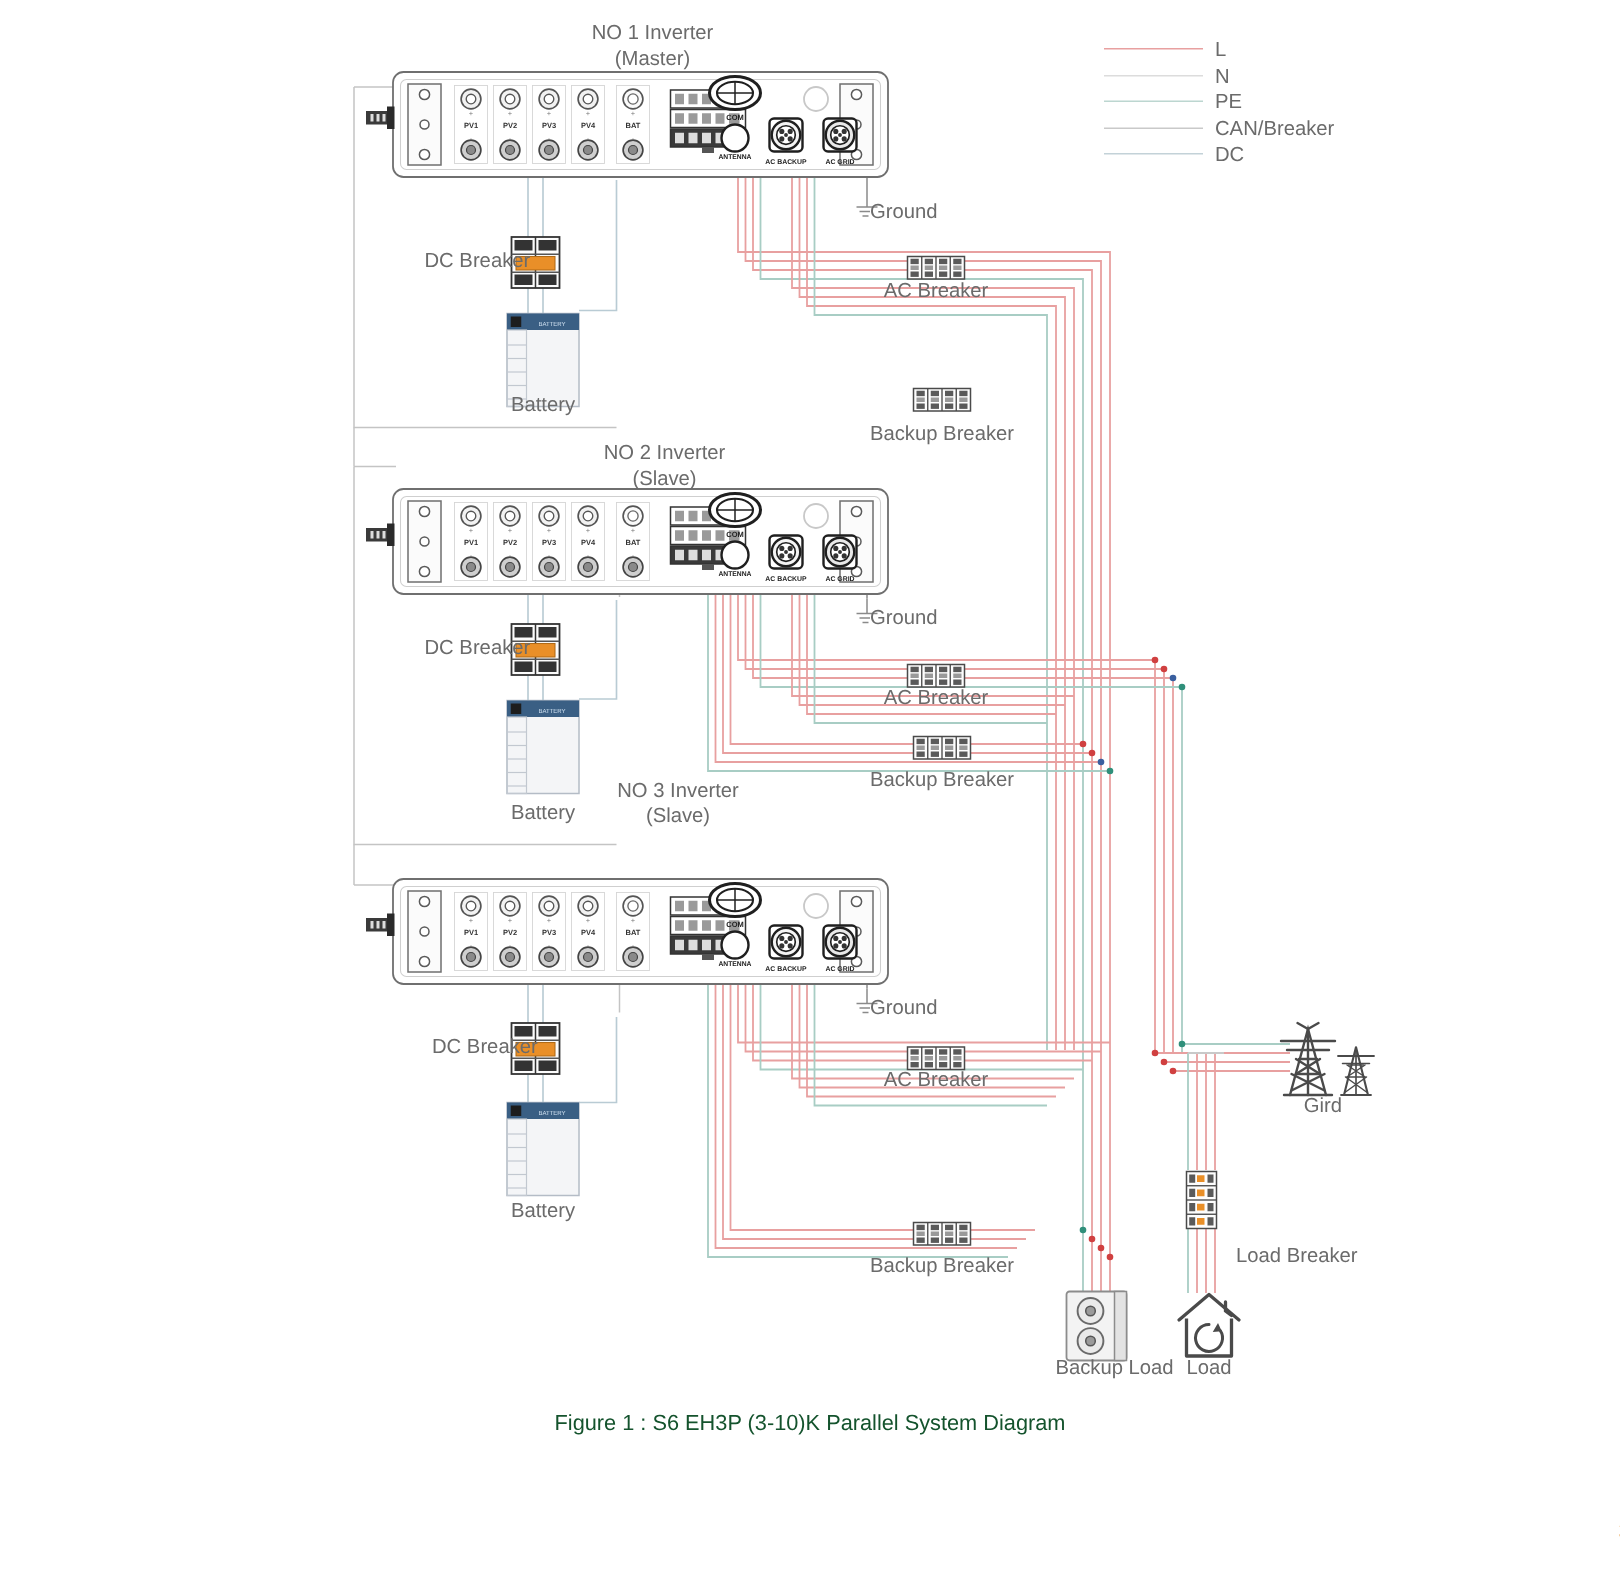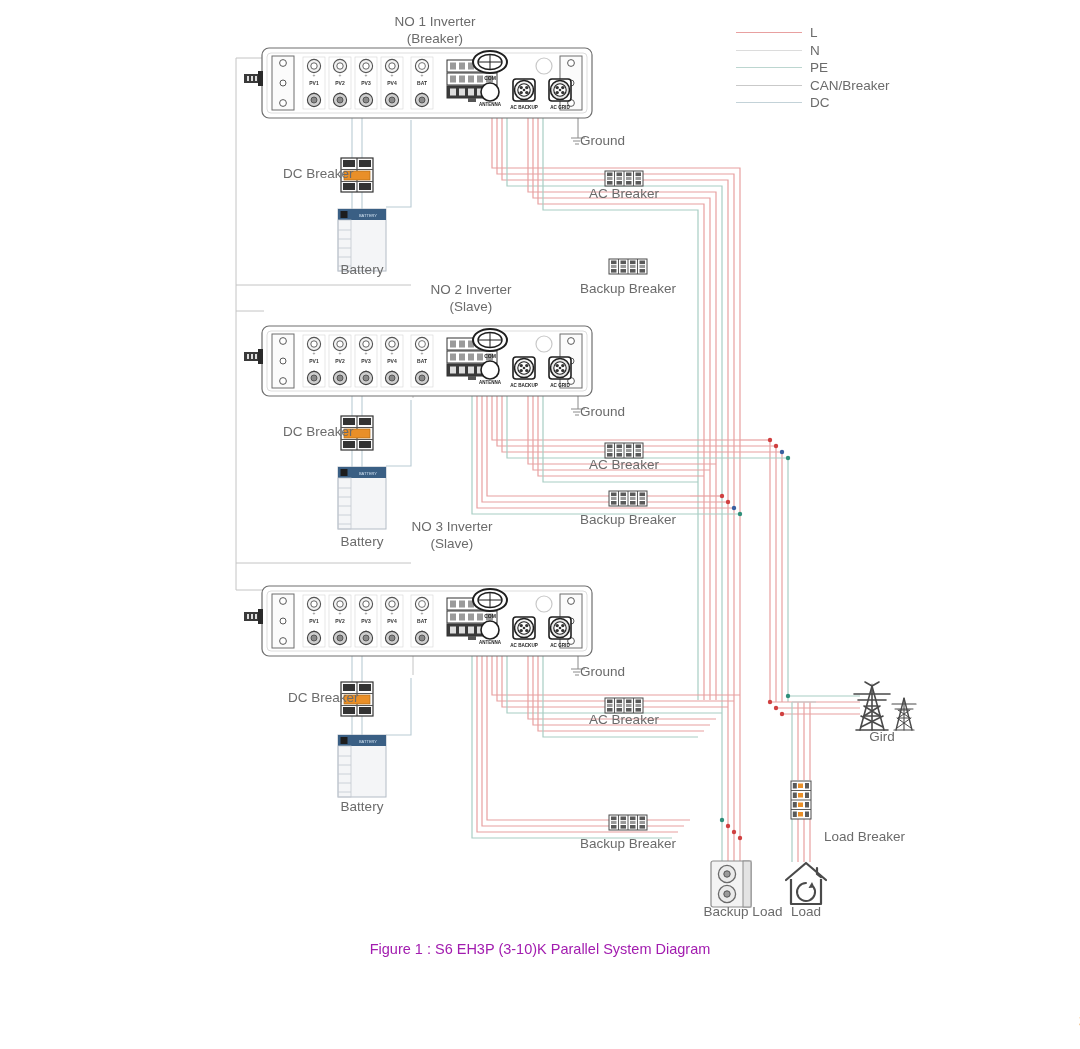--- a/index.html
+++ b/index.html
@@ -7,21 +7,21 @@
     width:1080px;height:1049px;position:relative;
     background:#ffffff;
     font-family:"Liberation Sans", sans-serif;
     color:#5a5a5a;
     overflow:hidden;
   }
   #stage{position:absolute;left:0;top:0;width:1080px;height:1049px;padding-left:38px;}
   svg.layer{position:absolute;left:0;top:0;width:1080px;height:1049px;overflow:visible;}
   .lbl{position:absolute;font-size:13.5px;color:#6b6b6b;white-space:pre;line-height:1.25;}
   .lbl.center{text-align:center;transform:translateX(-50%);}
-  .caption{position:absolute;font-size:14.5px;color:#a21caf;left:540px;top:941px;transform:translateX(-50%);white-space:nowrap;}
+  .caption{position:absolute;font-size:14.5px;color:#14532d;left:540px;top:941px;transform:translateX(-50%);white-space:nowrap;}
   .pageno{position:absolute;right:30px;bottom:18px;font-size:16px;font-weight:bold;color:#e8912a;}
   .legend{position:absolute;left:736px;top:24px;}
   .legend-row{display:flex;align-items:center;height:17.5px;}
   .legend-line{width:66px;height:0;border-top:1.6px solid #ccc;margin-right:8px;}
   .legend-text{font-size:13.5px;color:#6b6b6b;white-space:nowrap;}
 </style>
 </head>
 <body>
 
 <div id="stage">
@@ -514,22 +514,22 @@
 
     <g>
         <use href="#backup-load" x="711" y="861"></use>
       </g>
 
     <g>
         <use href="#load-house" x="784" y="860"></use>
       </g>
   </svg>
 
-  <div class="lbl center" style="left:435px;top:14px;"><span>NO 1 Inverter</span><br><span>(Breaker)</span></div>
-  <div class="lbl center" style="left:443px;top:282px;margin-left:28px;"><span>NO 2 Inverter</span><br><span>(Slave)</span></div>
+  <div class="lbl center" style="left:435px;top:14px;"><span>NO 1 Inverter</span><br><span>(Master)</span></div>
+  <div class="lbl center" style="left:443px;top:294px;"><span>NO 2 Inverter</span><br><span>(Slave)</span></div>
   <div class="lbl center" style="left:452px;top:519px;"><span>NO 3 Inverter</span><br><span>(Slave)</span></div>
 
   <div class="lbl" style="left:283px;top:166px;">DC Breaker</div>
   <div class="lbl" style="left:283px;top:424px;">DC Breaker</div>
   <div class="lbl" style="left:288px;top:690px;">DC Breaker</div>
 
   <div class="lbl center" style="left:362px;top:262px;">Battery</div>
   <div class="lbl center" style="left:362px;top:534px;">Battery</div>
   <div class="lbl center" style="left:362px;top:799px;">Battery</div>
 

